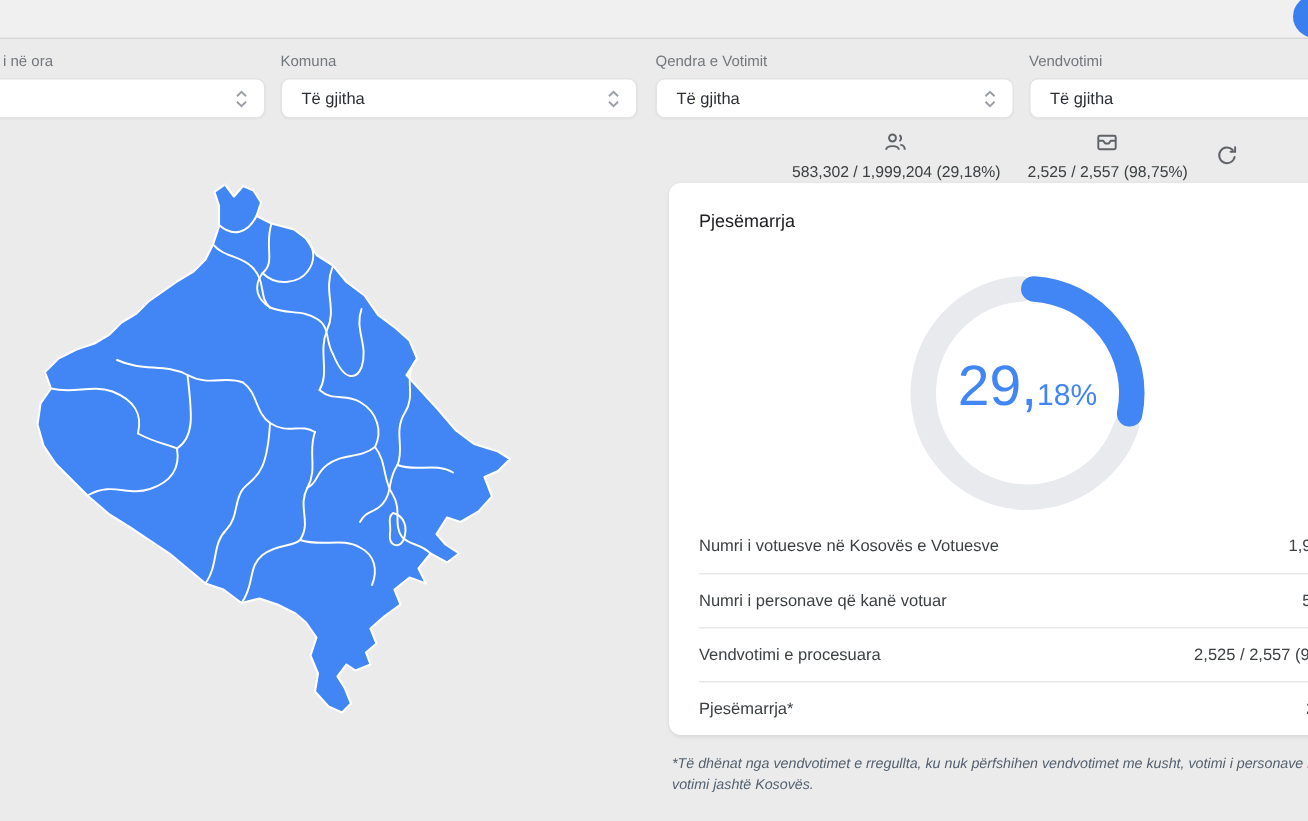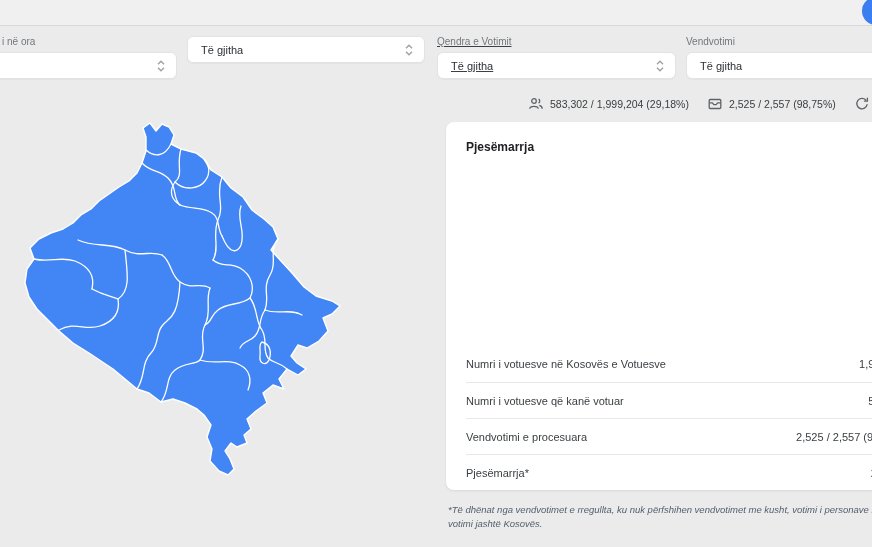--- a/index.html
+++ b/index.html
@@ -28,33 +28,33 @@
     padding:0 10px 0 13px; cursor:pointer;
     box-shadow:0 1px 1px rgba(0,0,0,0.03);
   }
   .select-value { font-size:11px; color:#2b2f33; }
   .select svg { flex:none; }
   
   .stats {
     position:absolute; left:528px; top:95px; height:18px;
     display:flex; align-items:center; gap:18px; white-space:nowrap;
   }
-  .stat { display:flex; align-items:center; gap:6px; font-size:10.5px; color:#3c4043; }
+  .stat { display:flex; align-items:center; gap:6px; font-size:10.5px; color:#3c4043;flex-direction:column; }
   .stat svg { flex:none; }
   
   .map-svg { position:absolute; left:0; top:0; }
   
   .card {
     position:absolute; left:446px; top:122px; width:482px; height:368px;
     background:#fff; border-radius:8px;
     box-shadow:0 1px 3px rgba(0,0,0,0.08);
   }
   .card-title {
     position:absolute; left:20px; top:18px;
-    font-size:12px; font-weight:bold; color:#202124;
+    font-size:12px; font-weight:normal; color:#202124;
   }
   .donut-wrap { position:absolute; left:154px; top:55px; width:170px; height:170px; }
   .donut-center {
     position:absolute; inset:0; display:flex; align-items:baseline;
     justify-content:center; padding-top:62px; color:#4285f4;
   }
   .donut-big { font-size:38px; line-height:1; }
   .donut-small { font-size:20px; line-height:1; }
   .rows { position:absolute; left:20px; right:20px; top:224px; }
   .row {
@@ -120,29 +120,30 @@
   <span class="filter-label" style="padding-left:63px;">i në ora</span>
   <div class="select">
     <span class="select-value"></span>
     <svg width="10" height="16" viewBox="0 0 10 16">
       <path d="M2,6.2 L5,3.2 L8,6.2 M2,9.8 L5,12.8 L8,9.8" fill="none" stroke="#9aa0a6" stroke-width="1.3"></path>
     </svg>
   </div>
 </div>
 
 <div class="filter-group" style="left:187px;">
+  <span class="filter-label">Komuna</span>
   <div class="select">
     <span class="select-value">Të gjitha</span>
     <svg width="10" height="16" viewBox="0 0 10 16">
       <path d="M2,6.2 L5,3.2 L8,6.2 M2,9.8 L5,12.8 L8,9.8" fill="none" stroke="#9aa0a6" stroke-width="1.3"></path>
     </svg>
   </div>
 </div>
 
-<div class="filter-group" style="left:437px;width:239px;text-decoration:underline;">
+<div class="filter-group" style="left:437px;width:239px;">
   <span class="filter-label">Qendra e Votimit</span>
   <div class="select">
     <span class="select-value">Të gjitha</span>
     <svg width="10" height="16" viewBox="0 0 10 16">
       <path d="M2,6.2 L5,3.2 L8,6.2 M2,9.8 L5,12.8 L8,9.8" fill="none" stroke="#9aa0a6" stroke-width="1.3"></path>
     </svg>
   </div>
 </div>
 
 <div class="filter-group" style="left:686px;">
@@ -181,28 +182,38 @@
         <path d="M13.4,2.1 v3 h-3"></path>
       </g>
     </svg>
 
   </div>
 </div>
 
 <div class="card">
   <div class="card-title">Pjesëmarrja</div>
 
+  <div class="donut-wrap">
+    <svg width="170" height="170" viewBox="0 0 170 170">
+      <path id="donut-track" fill="none" stroke="#e8eaed" stroke-width="17" stroke-linecap="round" d="M 150.9,107.1 A 69.5,69.5 0 1 1 80.8,15.6"></path>
+      <path id="donut-arc" fill="none" stroke="#4285f4" stroke-width="17" stroke-linecap="round" d="M 89.2,15.6 A 69.5,69.5 0 0 1 153.1,98.9"></path>
+    </svg>
+    <div class="donut-center">
+      <span class="donut-big">29,</span>
+      <span class="donut-small">18%</span>
+    </div>
+  </div>
 
   <div class="rows">
     <div class="row">
       <span>Numri i votuesve në Kosovës e Votuesve</span>
       <span class="row-value">1,999,204</span>
     </div>
     <div class="row">
-      <span>Numri i votuesve që kanë votuar</span>
+      <span>Numri i personave që kanë votuar</span>
       <span class="row-value">583,302</span>
     </div>
     <div class="row">
       <span>Vendvotimi e procesuara</span>
       <span class="row-value">2,525 / 2,557 (98,75%)</span>
     </div>
     <div class="row">
       <span>Pjesëmarrja*</span>
       <span class="row-value">29,18%</span>
     </div>

